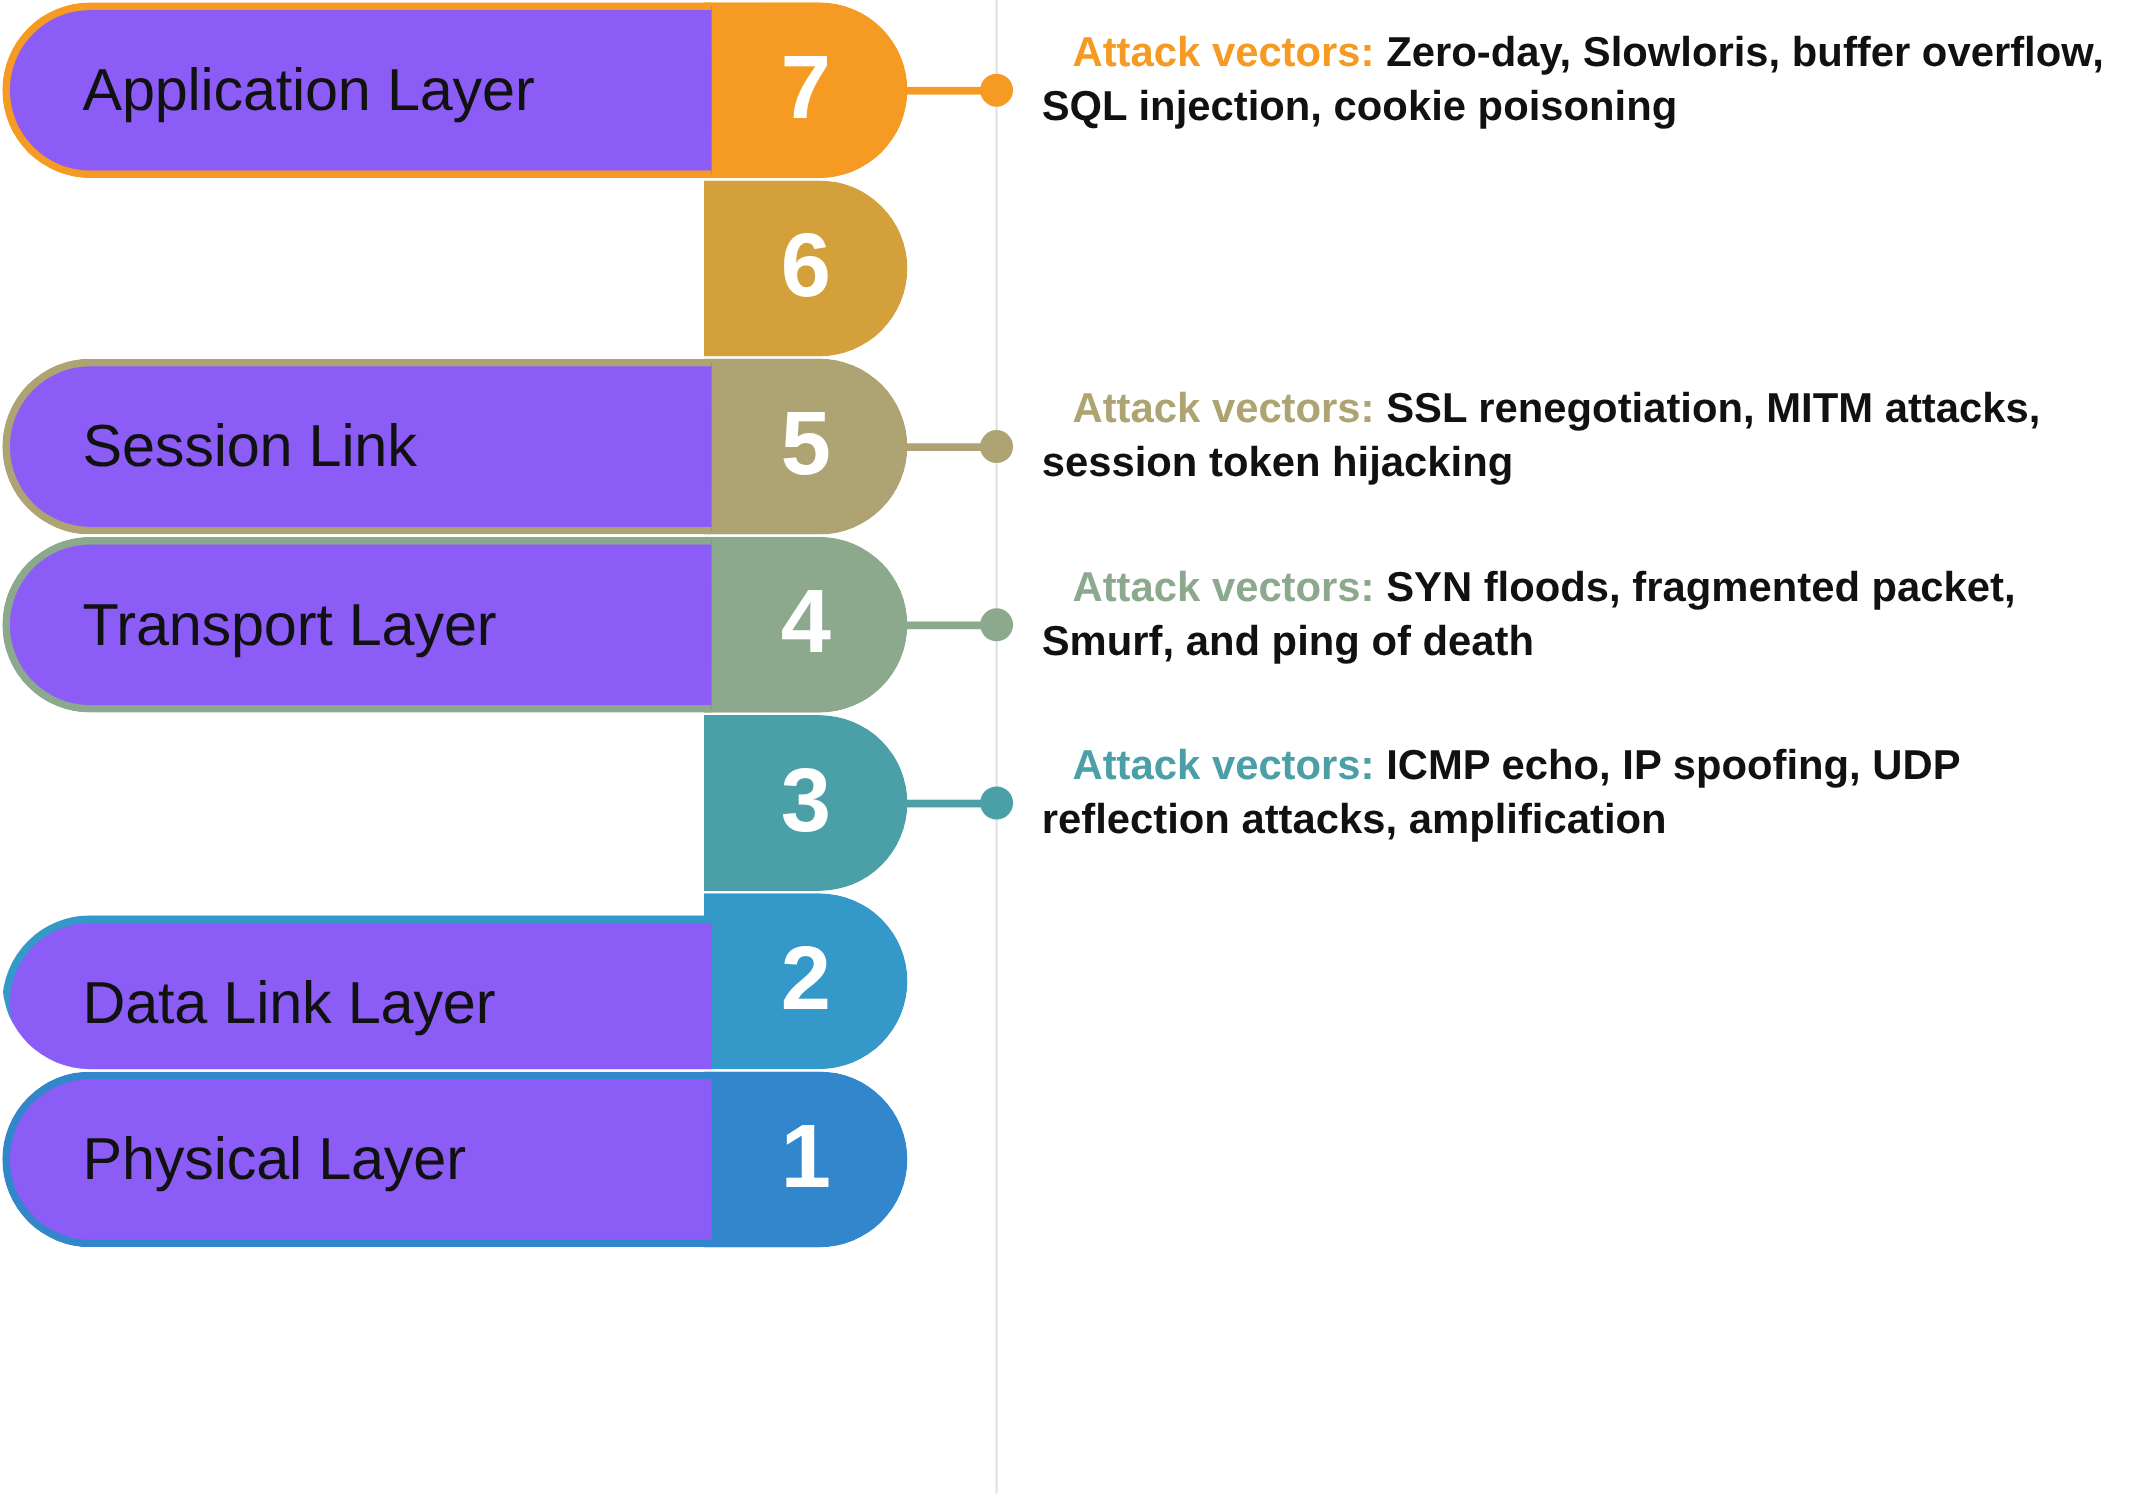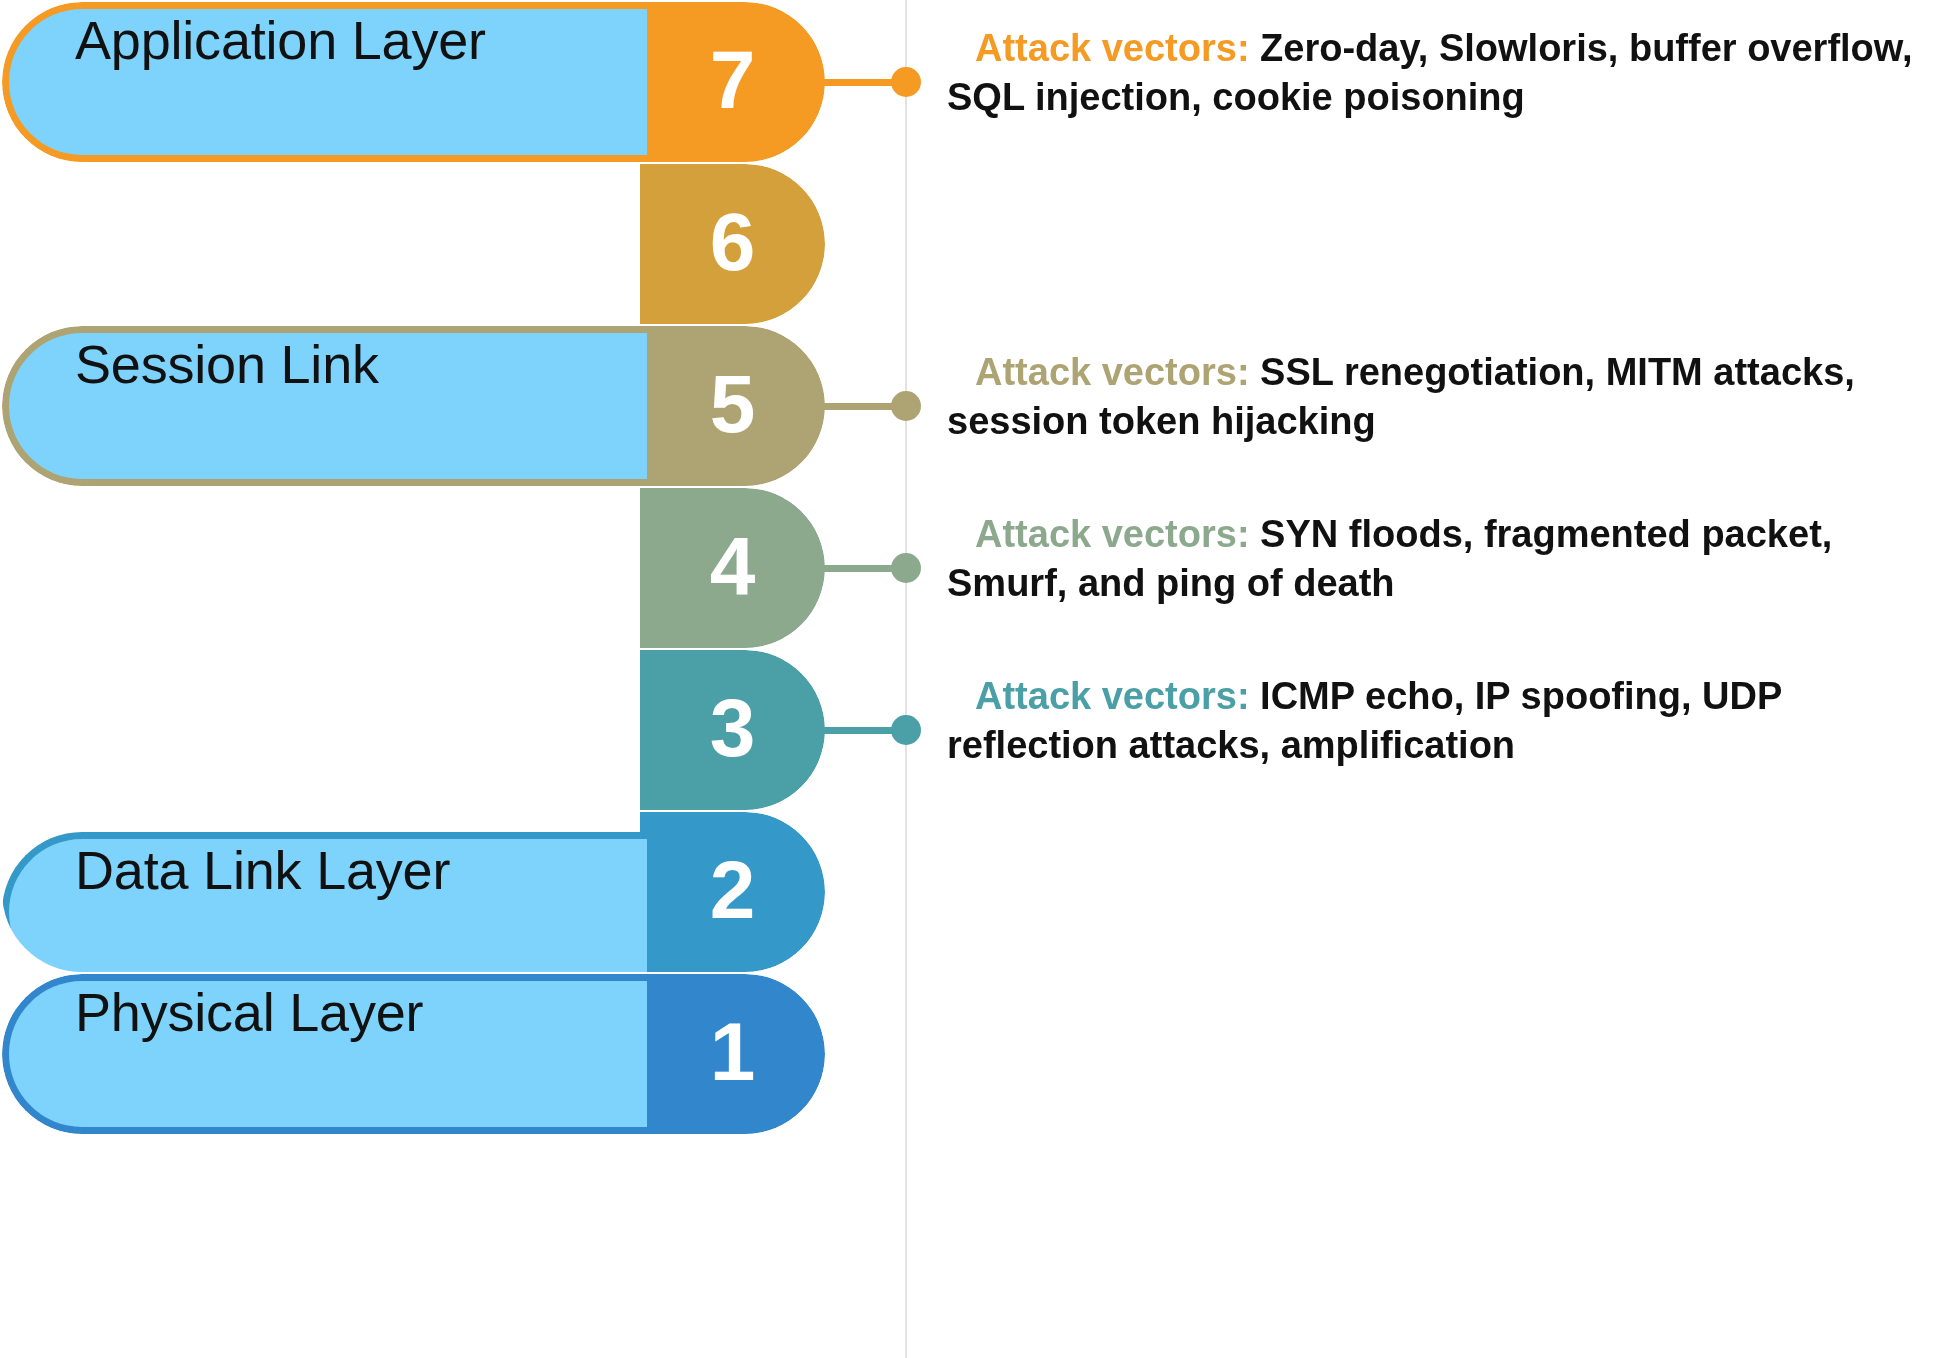--- a/index.html
+++ b/index.html
@@ -34,27 +34,27 @@
   .pill-cap{
     position:absolute;right:0;top:0;
     width:185px;height:100%;
     border-radius:0 80px 80px 0;
     display:flex;align-items:center;justify-content:center;
   }
   
   .pill-body{
     position:absolute;left:0;top:0;
     width:645px;height:100%;
-    background:#7dd3fc;
+    background:#8b5cf6;
     border-radius:80px 0 0 80px;
     box-sizing:border-box;
     border-style:solid;
     border-width:7px;
     border-right:none;
-    display:flex;
+    display:flex;align-items:center;
   }
   .pill-label{
     font-size:54px;
     color:#111111;
     padding-left:66px;
     letter-spacing:-0.2px;
     white-space:nowrap;
   }
   .pill-number{
     font-size:82px;
@@ -118,20 +118,23 @@
           <div class="pill-body" style="border-color: rgb(174, 164, 115);">
             <span class="pill-label">Session Link</span>
           </div>
         </div>
       </div>
       <div class="row" style="top: 488px;">
         <div class="pill">
           <div class="pill-cap" style="background: rgb(140, 169, 142);">
             <span class="pill-number">4</span>
           </div>
+          <div class="pill-body" style="border-color: rgb(140, 169, 142);">
+            <span class="pill-label">Transport Layer</span>
+          </div>
         </div>
       </div>
       <div class="row" style="top: 650px;">
         <div class="pill">
           <div class="pill-cap" style="background: rgb(75, 159, 166);">
             <span class="pill-number">3</span>
           </div>
         </div>
       </div>
       <div class="row" style="top: 812px;">

